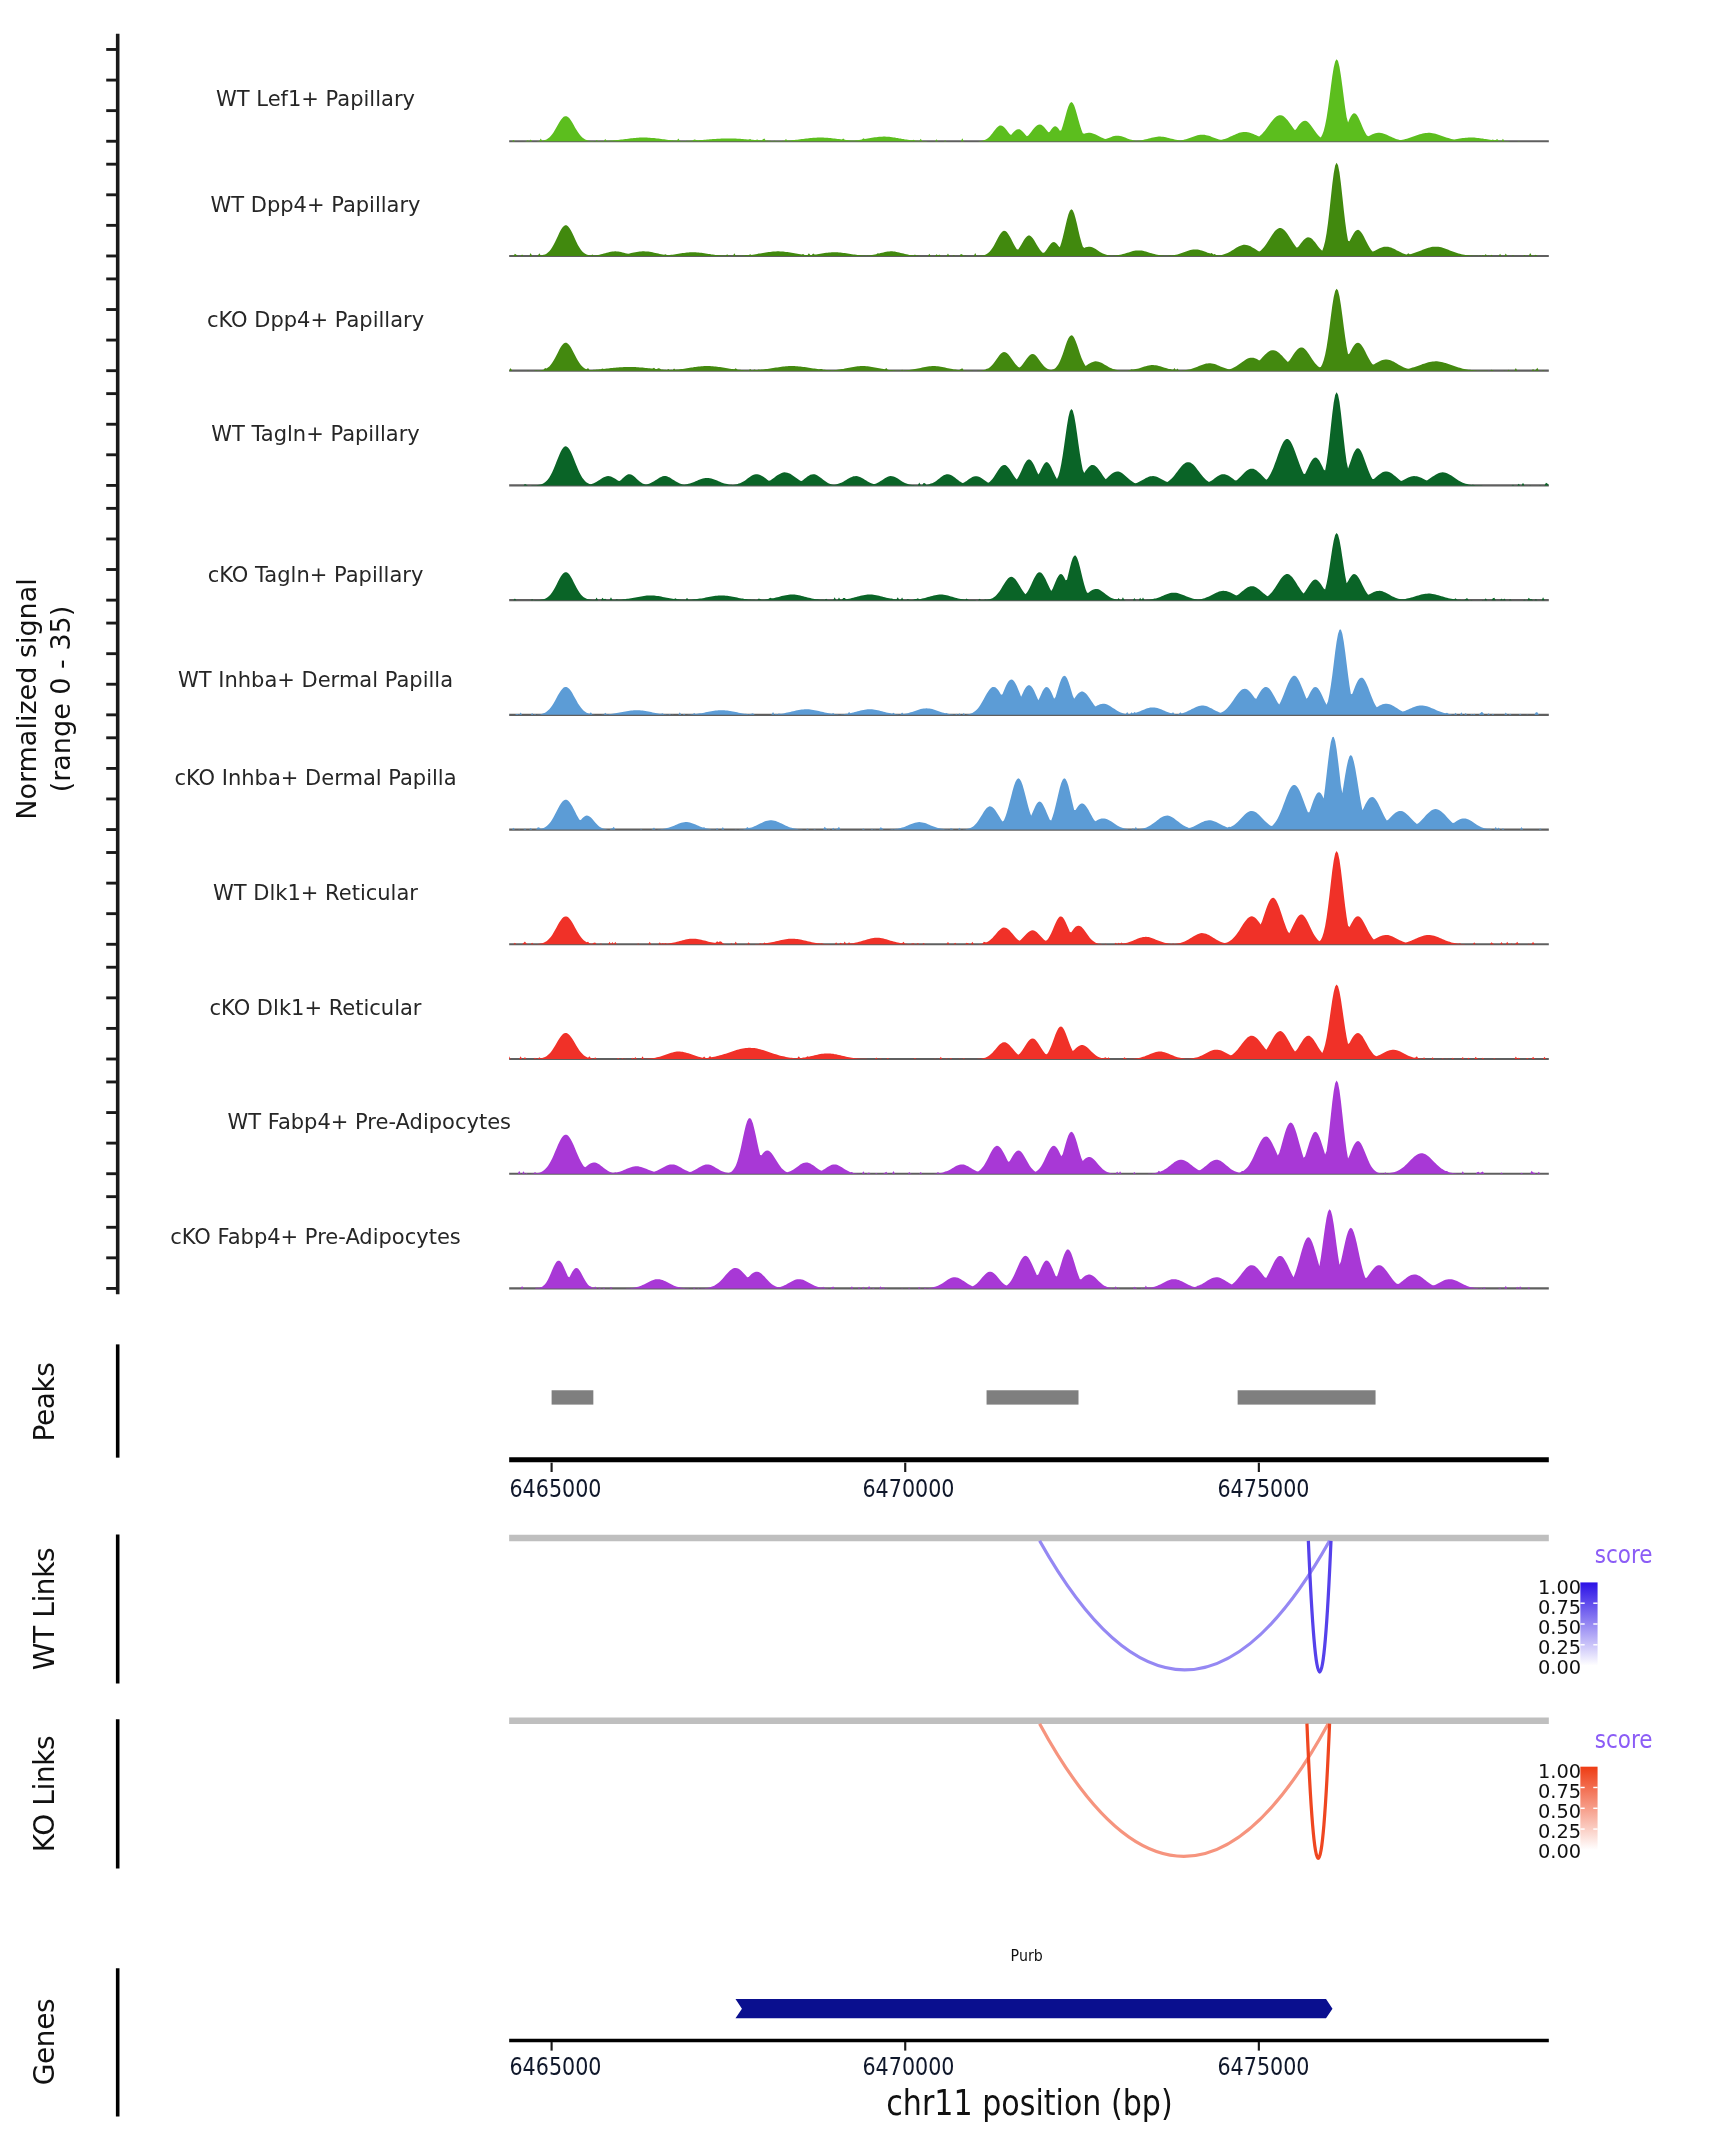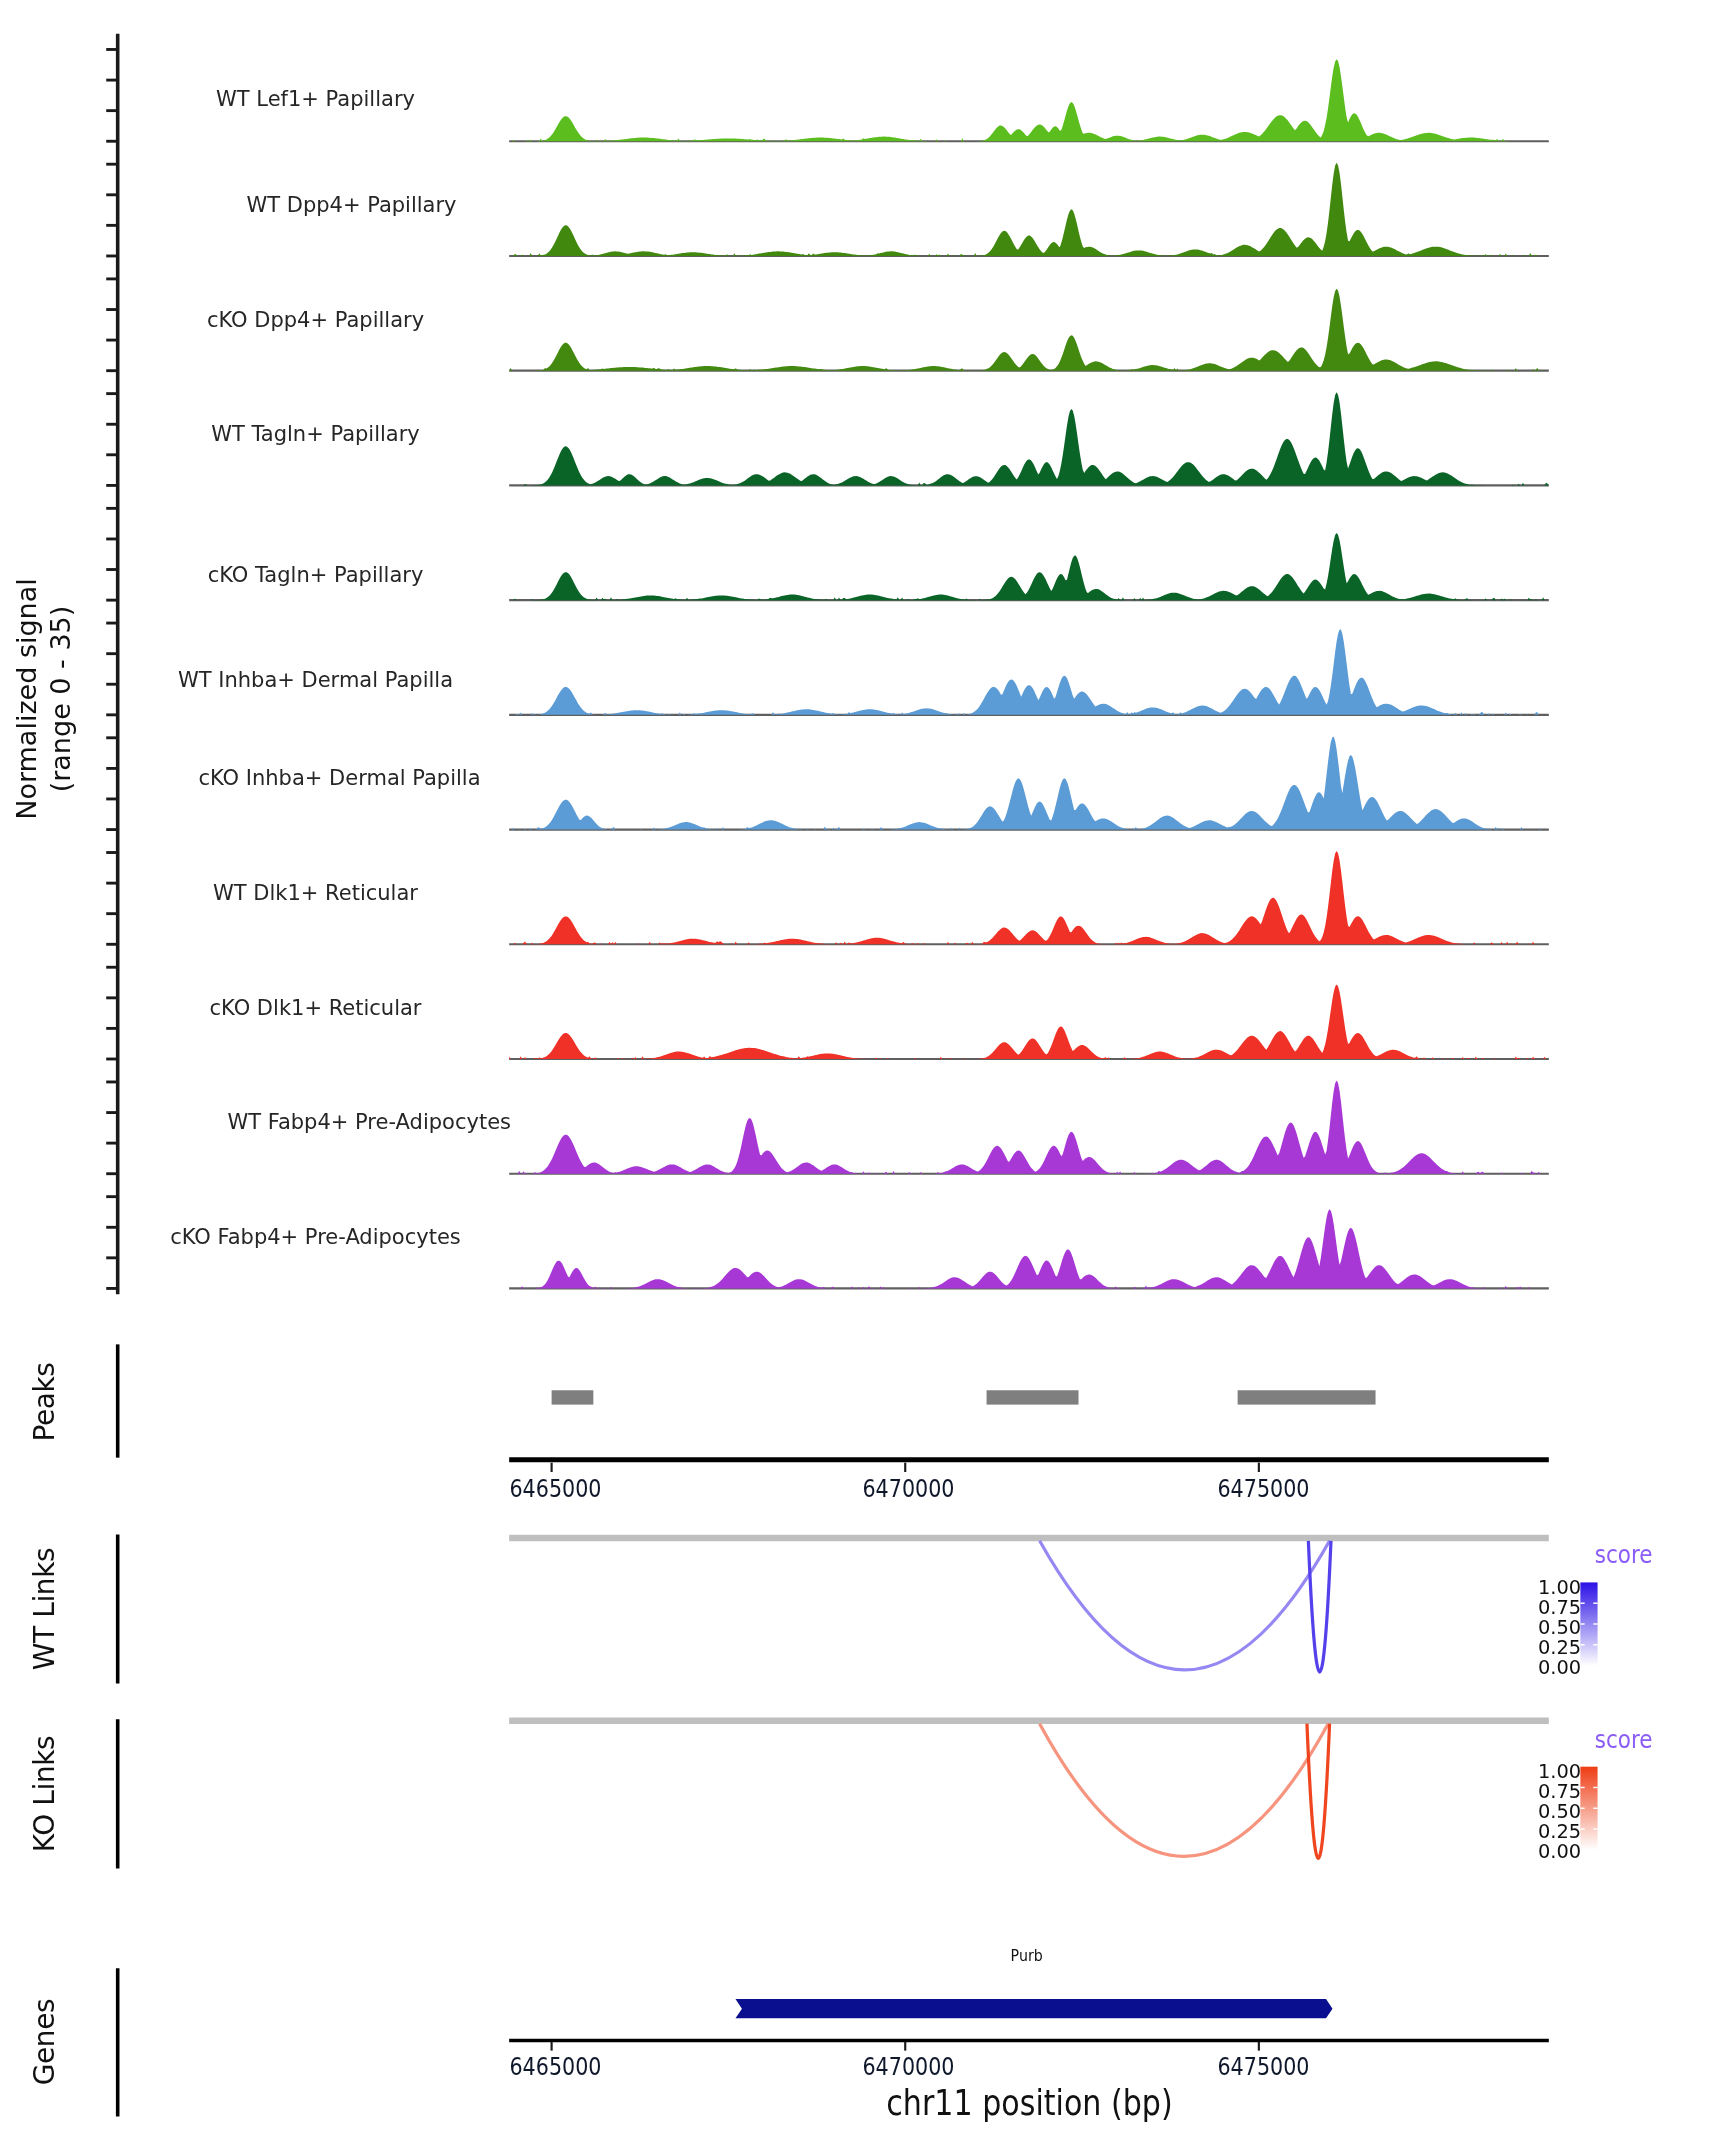--- a/index.html
+++ b/index.html
@@ -175,24 +175,24 @@
 
   <div class="gene-label" style="left:948px;top:1946px;"><span class="cx85">Purb</span></div>
 
   <div class="tick-label" style="left:494px;top:2053px;"><span class="cx85">6465000</span></div>
   <div class="tick-label" style="left:847px;top:2053px;"><span class="cx85">6470000</span></div>
   <div class="tick-label" style="left:1202px;top:2053px;"><span class="cx85">6475000</span></div>
 
   <div class="axis-title" style="left:807px;top:2083px;"><span class="cx85">chr11 position (bp)</span></div>
 
 <div class="track-label" style="top: 87px;">WT Lef1+ Papillary</div>
-    <div class="track-label" style="top: 193px; padding-left: 36px;">WT Dpp4+ Papillary</div>
+    <div class="track-label" style="top: 193px;">WT Dpp4+ Papillary</div>
     <div class="track-label" style="top: 308px;">cKO Dpp4+ Papillary</div>
     <div class="track-label" style="top: 422px;">WT Tagln+ Papillary</div>
     <div class="track-label" style="top: 563px;">cKO Tagln+ Papillary</div>
     <div class="track-label" style="top: 652px; margin-top: 16px;">WT Inhba+ Dermal Papilla</div>
-    <div class="track-label" style="top: 766px; padding-left: 24px;">cKO Inhba+ Dermal Papilla</div>
+    <div class="track-label" style="top: 766px;">cKO Inhba+ Dermal Papilla</div>
     <div class="track-label" style="top: 881px;">WT Dlk1+ Reticular</div>
     <div class="track-label" style="top: 996px;">cKO Dlk1+ Reticular</div>
     <div class="track-label" style="top: 1110px; text-align: right;">WT Fabp4+ Pre-Adipocytes</div>
     <div class="track-label" style="top: 1225px;">cKO Fabp4+ Pre-Adipocytes</div>
   </div>
 
 
 </body></html>

